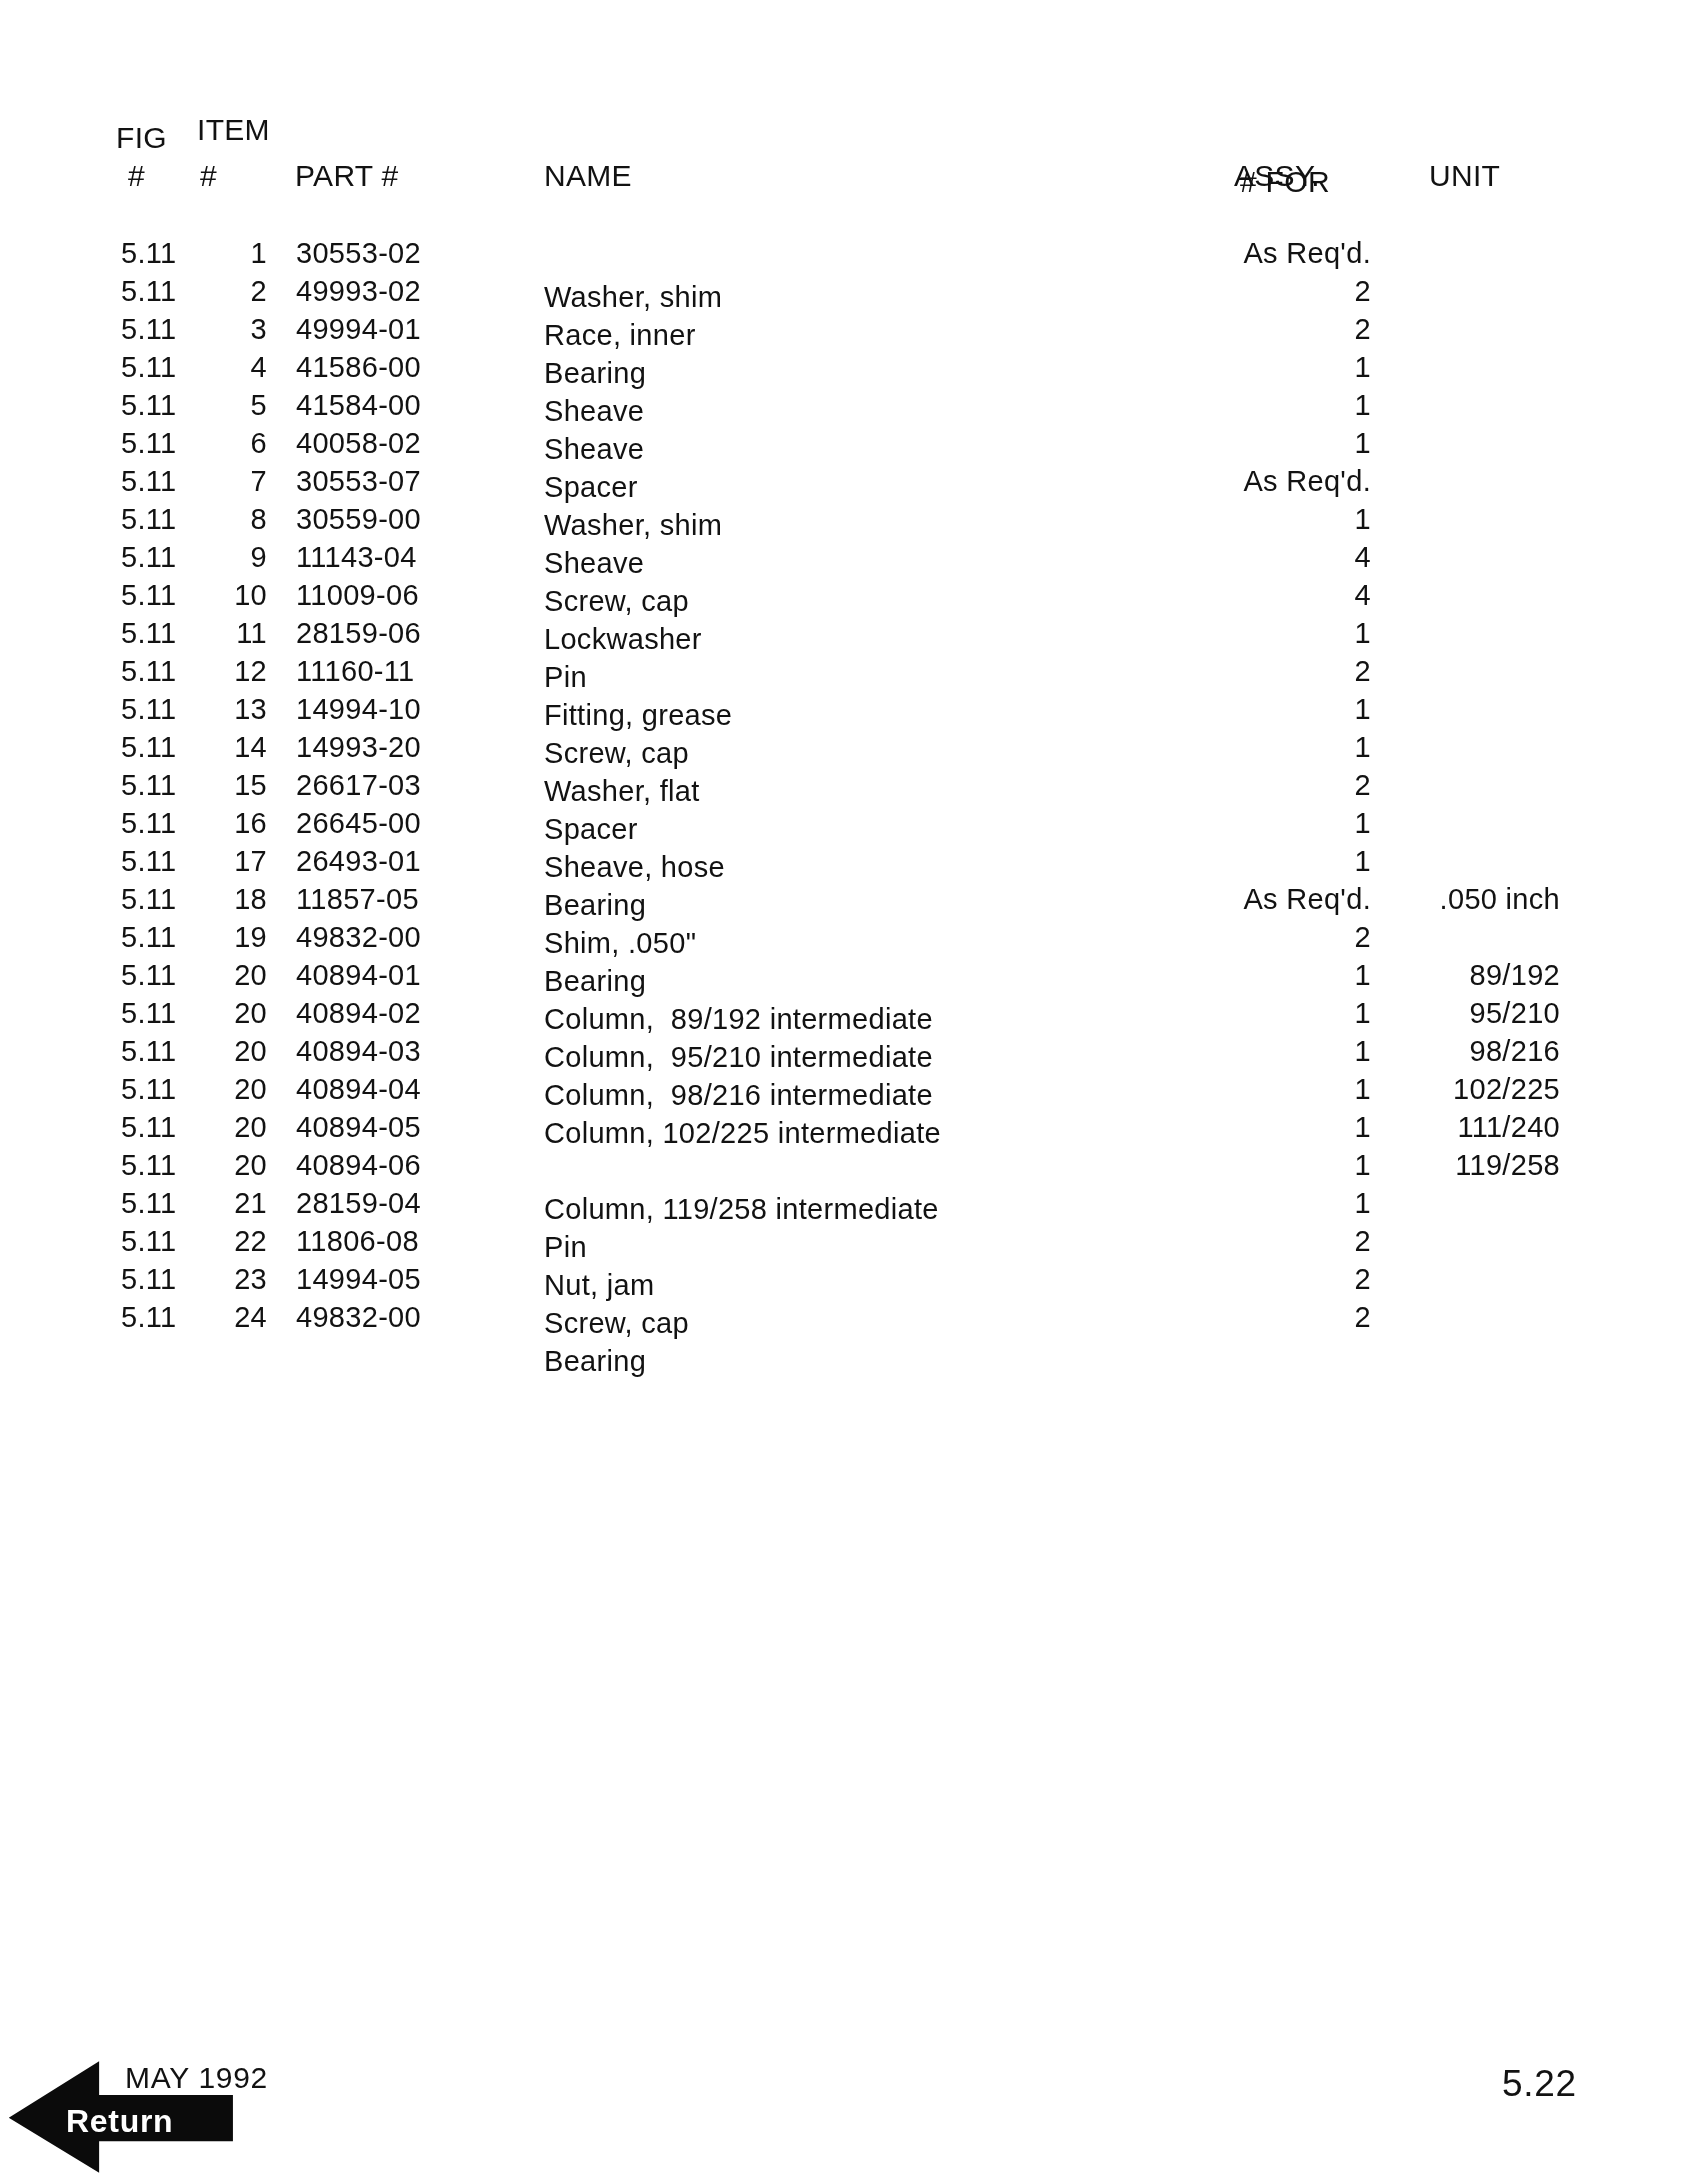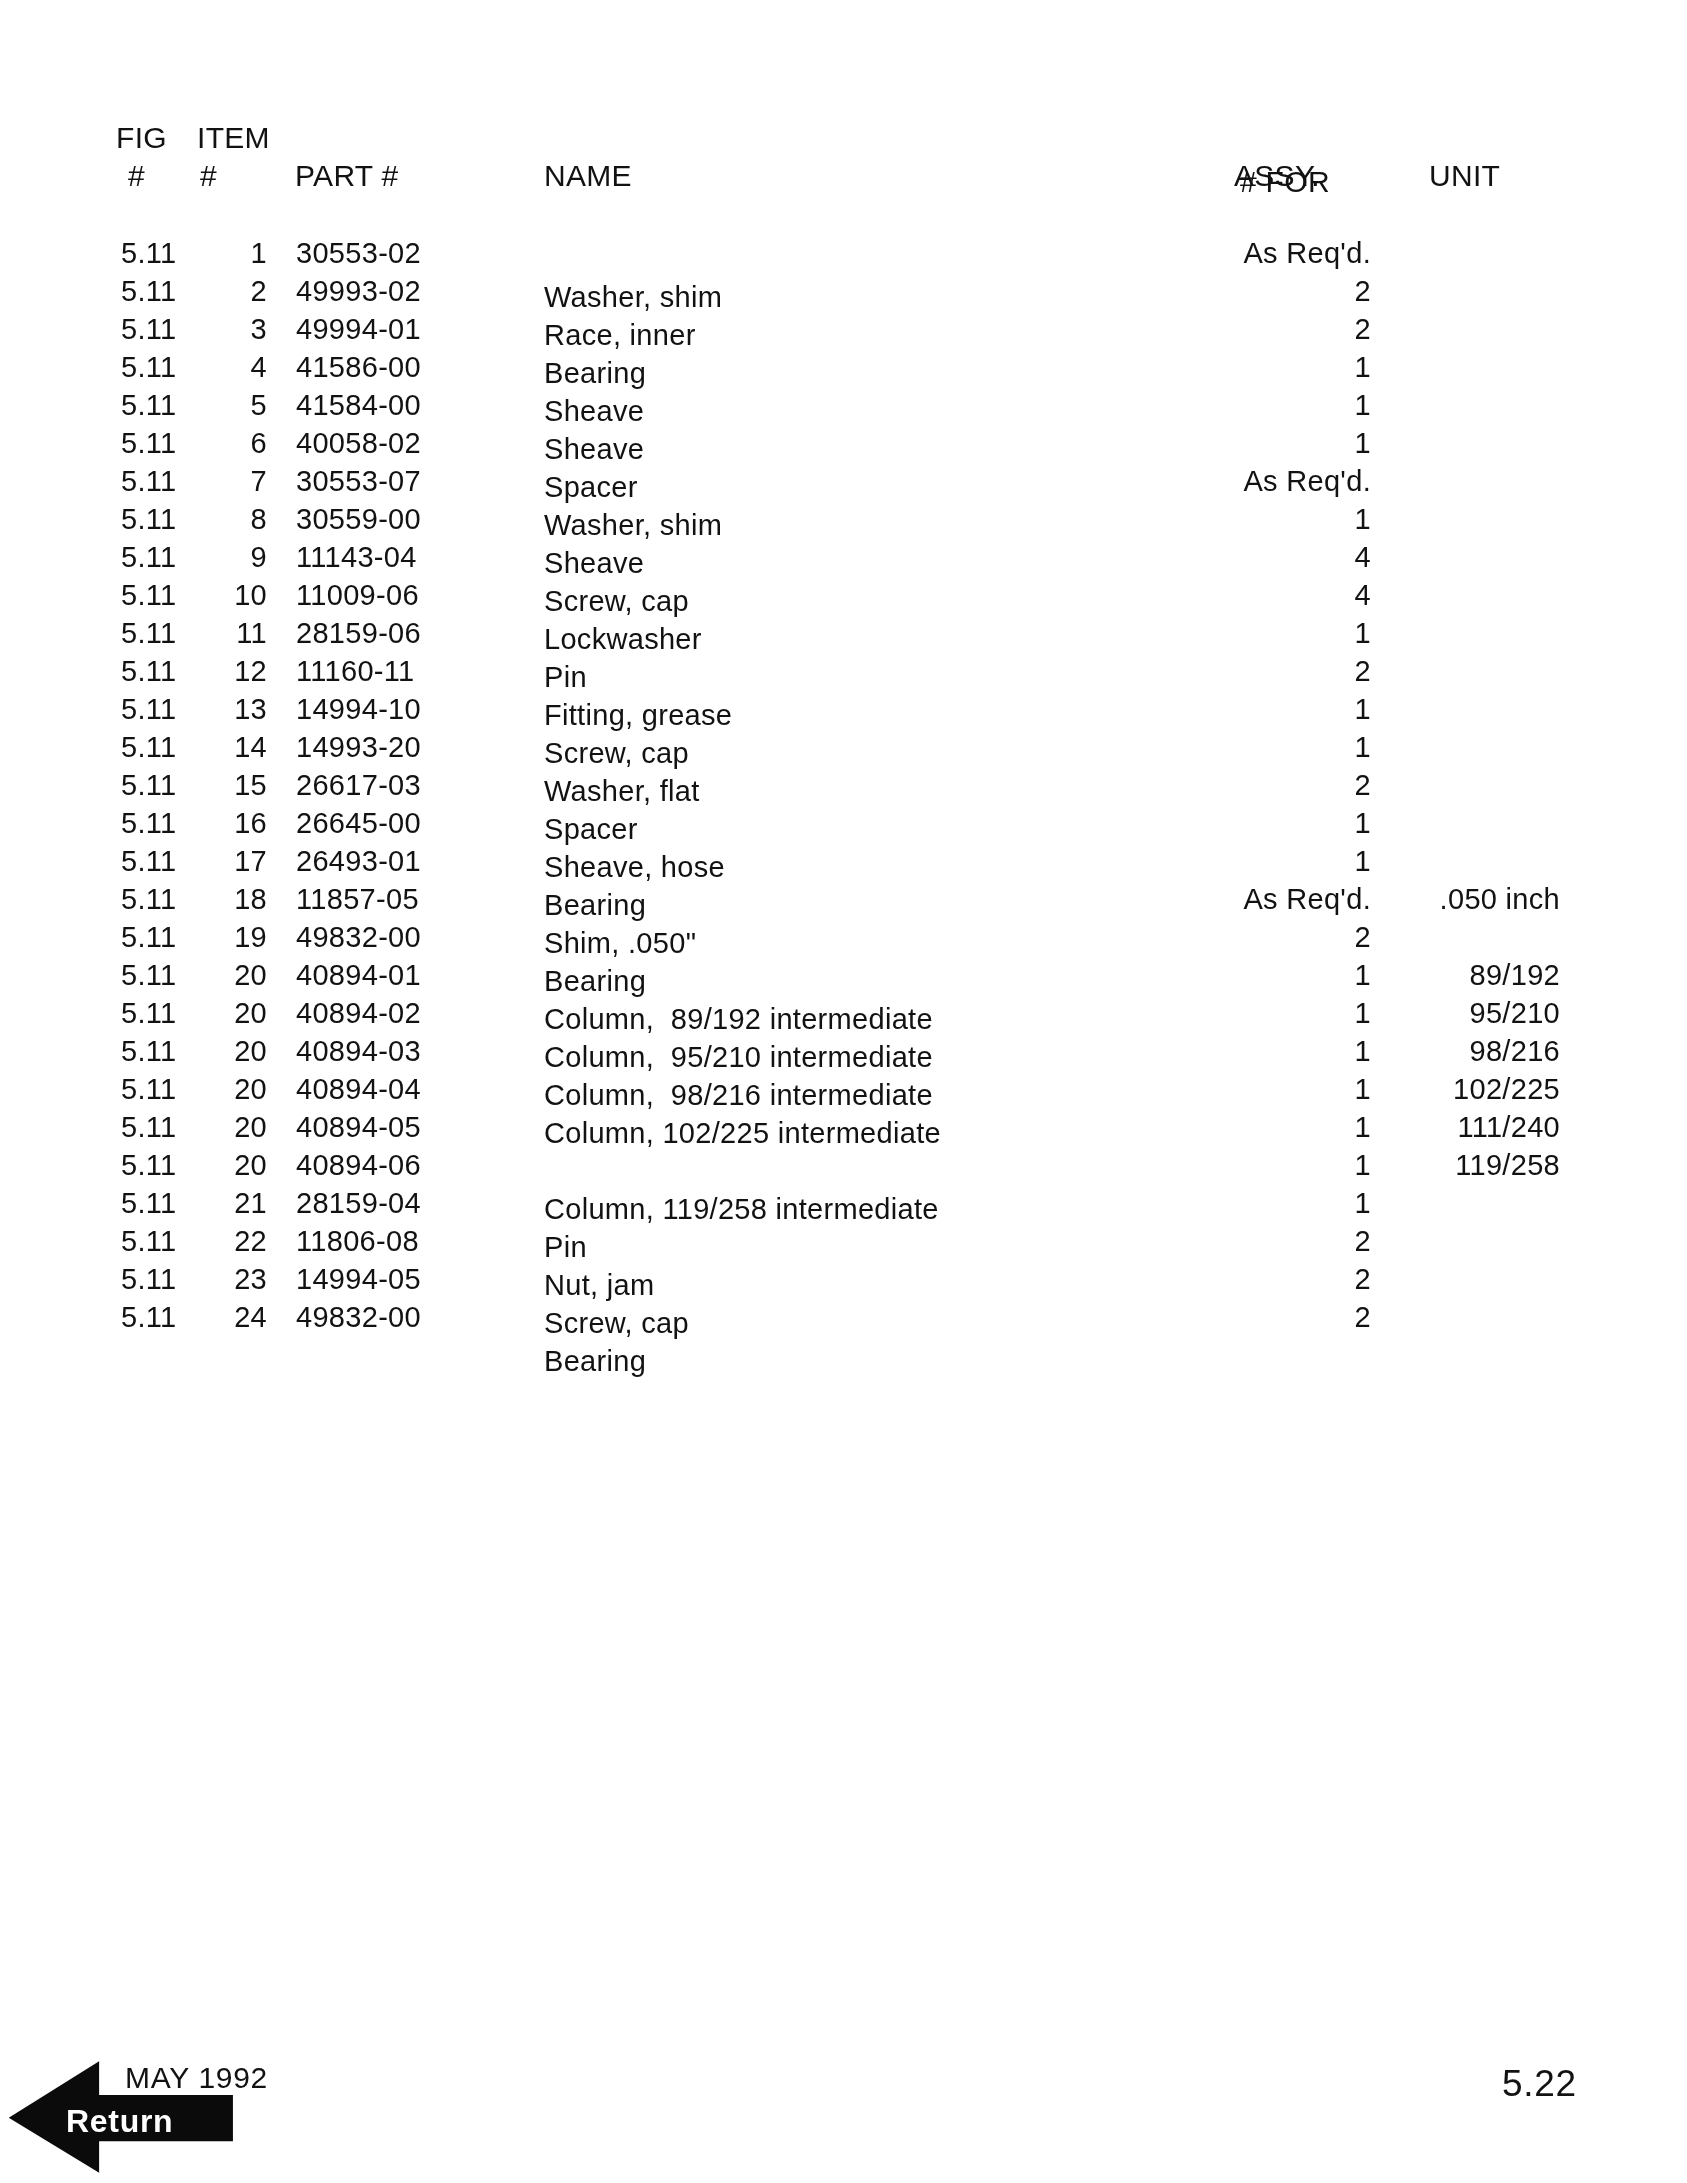--- a/index.html
+++ b/index.html
@@ -53,21 +53,21 @@
     color:#ffffff;letter-spacing:0.7px;
   }
   .logo{position:absolute;left:724px;top:2055px;height:36px;}
 </style>
 </head>
 <body>
 
 <div class="page">
 
   <span class="hdr" style="left:116px;top:123px;">FIG</span>
-  <span class="hdr" style="left:197px;top:123px;">ITEM</span>
+  <span class="hdr" style="left:197px;top:115px;">ITEM</span>
   <span class="hdr" style="left:1240px;top:133px;margin-top:34px;"># FOR</span>
 
   <span class="hdr" style="left:128px;top:161px;">#</span>
   <span class="hdr" style="left:200px;top:161px;">#</span>
   <span class="hdr" style="left:295px;top:161px;">PART #</span>
   <span class="hdr" style="left:544px;top:161px;">NAME</span>
   <span class="hdr" style="left:1234px;top:161px;">ASSY.</span>
   <span class="hdr" style="left:1429px;top:161px;">UNIT</span>
 
   <div id="rows">

